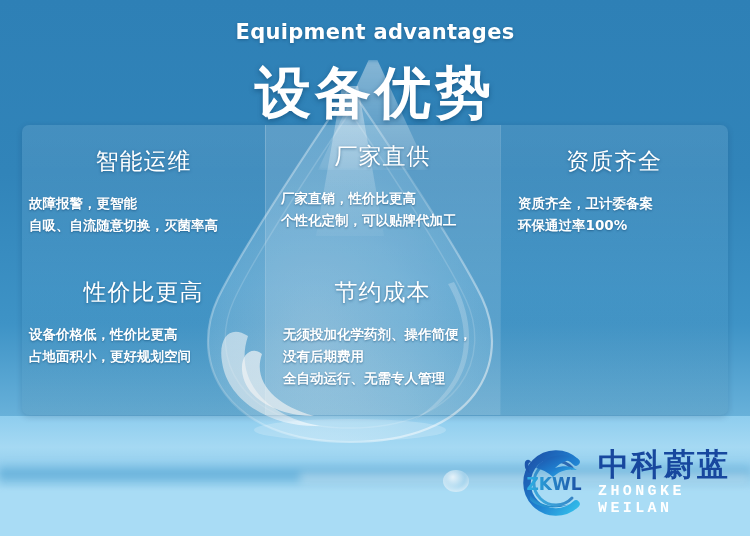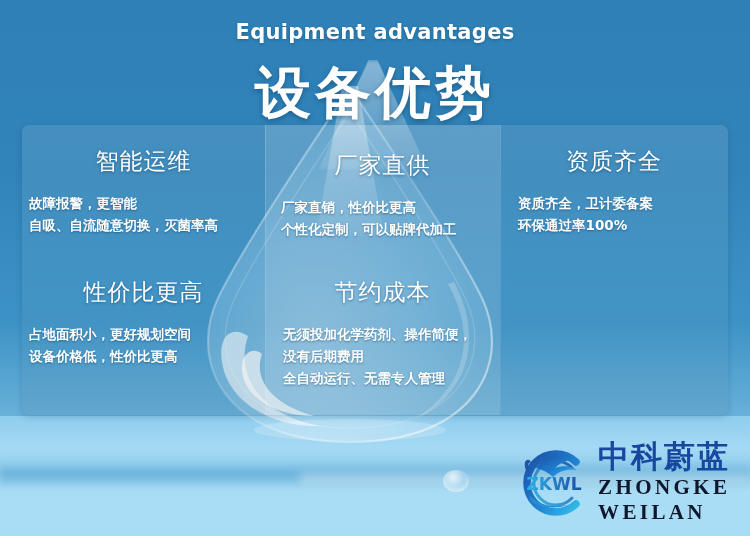--- a/index.html
+++ b/index.html
@@ -90,21 +90,21 @@
     text-shadow:0 1px 3px rgba(10,60,100,.55);
     line-height:1;
   }
   .cell-lines { color:#ffffff; font-size:13.5px; line-height:22px;
     text-shadow:0 1px 2px rgba(10,60,100,.5); font-weight:bold; }
   .cell-lines div { white-space:nowrap; }
 
   
   .c0 .cell-inner { padding-top:25px; }
   .c0 .cell-lines { padding-left:7px; padding-top:19px; }
-  .c1 .cell-inner { padding-top:29px; }
+  .c1 .cell-inner { padding-top:20px; }
   .c1 .cell-lines { padding-left:16px; padding-top:19px; }
   .c2 .cell-inner { padding-top:25px; }
   .c2 .cell-lines { padding-left:18px; padding-top:19px; }
   .c3 .cell-inner { padding-top:16px; }
   .c3 .cell-lines { padding-left:7px; padding-top:19px; }
   .c4 .cell-inner { padding-top:16px; }
   .c4 .cell-lines { padding-left:16px; padding-top:19px; }
   .c5 .cell-inner { padding-top:16px; }
   .c5 .cell-lines { padding-left:18px; padding-top:19px; }
 
@@ -122,22 +122,22 @@
     line-height:1.05;
   }
 
   
   .logo { position:absolute; left:514px; top:446px; width:232px; height:74px;
     display:flex; align-items:center; }
   .logo-mark { width:80px; height:70px; flex:0 0 80px; }
   .logo-mark svg { display:block; }
   .logo-text { margin-left:4px; }
   .logo-cn { color:#17479e; font-size:31px; font-weight:bold; letter-spacing:2px; line-height:1.02; }
-  .logo-en { color:#0f172a; font-size:21px; font-weight:bold; letter-spacing:3.4px;
-    margin-top:2px; font-family:Liberation Serif, serif; }
+  .logo-en { color:#ffffff; font-size:15px; font-weight:bold; letter-spacing:3.4px;
+    margin-top:2px; font-family:Liberation Mono, monospace; }
 </style>
 </head>
 <body>
 
 <div id="stage">
 
   <div class="bg-top"></div>
   <div class="bg-bottom"></div>
   <div class="bg-reflect"></div>
   <div class="bg-reflect2"></div>
@@ -217,22 +217,22 @@
             <div>资质齐全，卫计委备案</div>
             <div>环保通过率100%</div>
           </div>
         </div>
       </div>
 
       <div class="cell c3">
         <div class="cell-inner">
           <div class="cell-title">性价比更高</div>
           <div class="cell-lines">
+            <div>设备价格低，性价比更高</div>
             <div>占地面积小，更好规划空间</div>
-            <div>设备价格低，性价比更高</div>
           </div>
         </div>
       </div>
 
 
       <div class="cell c5">
         <div class="cell-inner">
           <div class="cell-title">节约成本</div>
           <div class="cell-lines">
             <div>无须投加化学药剂、操作简便，</div>

